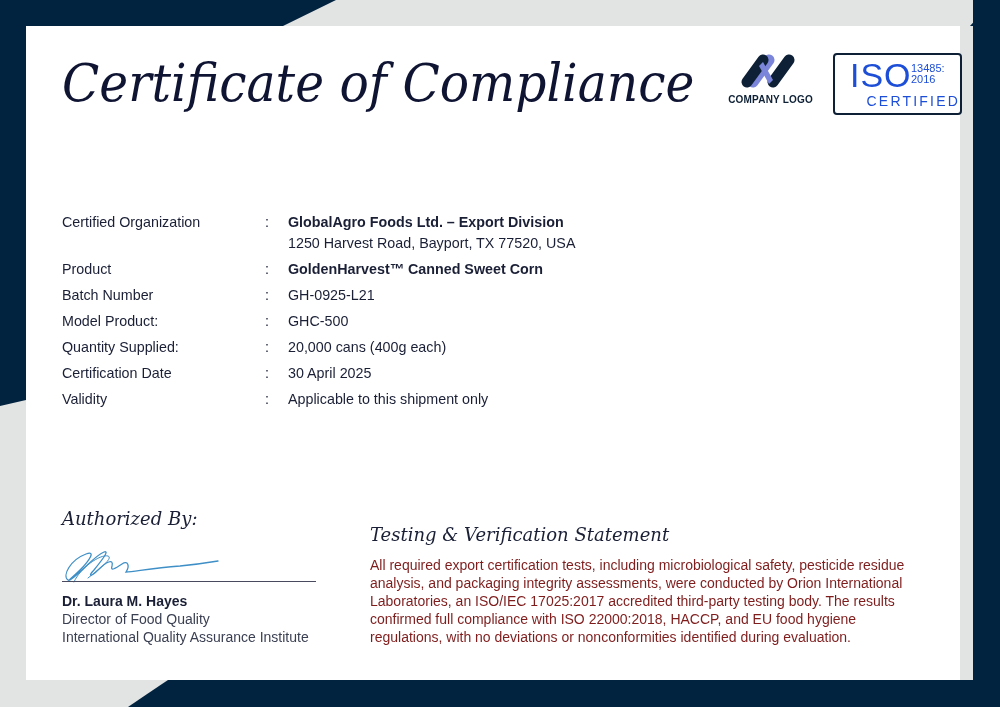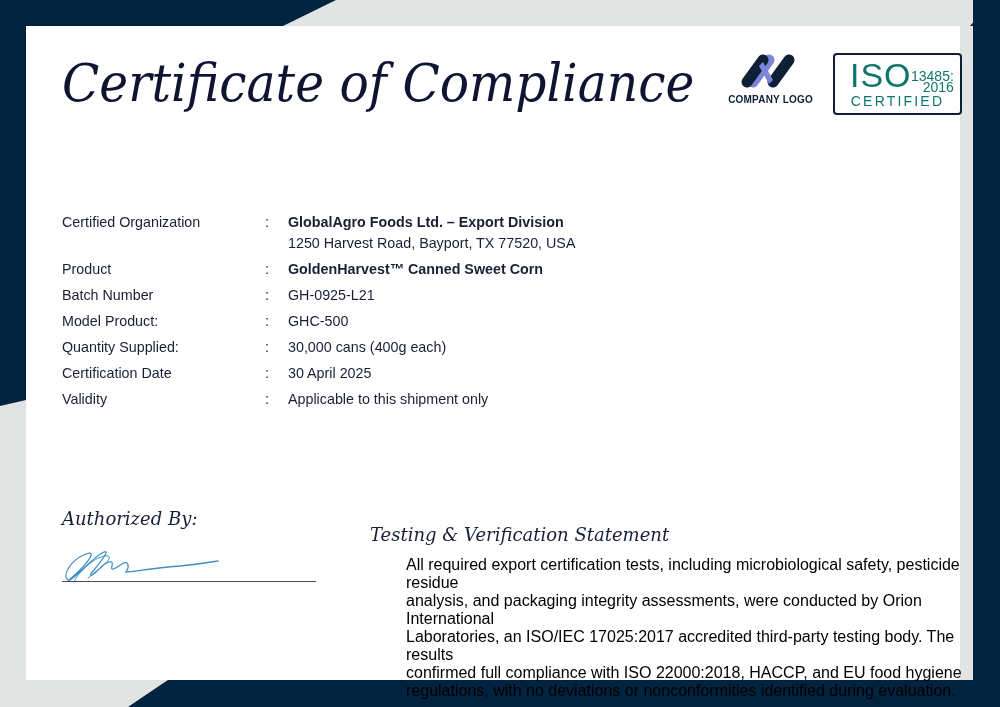--- a/index.html
+++ b/index.html
@@ -14,25 +14,25 @@
     position: absolute; left: 36px; top: 26px;
     font-family: "DejaVu Serif", "Liberation Serif", serif; font-style: italic;
     font-size: 53px; font-weight: normal; color: #0f1433; letter-spacing: 0px;
     transform: scaleX(0.92); transform-origin: left center; white-space: nowrap;
   }
   .logo { position: absolute; left: 697px; top: 28px; width: 90px; text-align: right; }
   .logo svg { display: block; margin: 0 auto; }
   .logo-text { font-size: 10px; font-weight: bold; color: #0d2035; letter-spacing: 0.2px; margin-top: 6px; white-space: nowrap; }
   .iso {
     position: absolute; left: 807px; top: 27px; width: 129px; height: 62px;
-    border: 2px solid #0d2035; border-radius: 4px; color: #0f766e;
+    border: 2px solid #0d2035; border-radius: 4px; color: #1d4ed8;
   }
   .iso-big { position: absolute; left: 15px; top: 2px; font-size: 34px; line-height: 36px; font-weight: normal; letter-spacing: 1px; }
-  .iso-num { position: absolute; left: 76px; top: 16px; font-size: 14px; line-height: 11px; text-align: right; }
-  .iso-cert { position: absolute; left: 0; width: 125px; text-align: center; top: 38px; font-size: 14px; letter-spacing: 2.2px; }
+  .iso-num { position: absolute; left: 76px; top: 8px; font-size: 11px; line-height: 11px; }
+  .iso-cert { position: absolute; left: 0; width: 125px; text-align: right; top: 38px; font-size: 14px; letter-spacing: 2.2px; }
 
   .details { position: absolute; left: 36px; top: 186px; }
   .row { position: relative; height: 26px; font-size: 14.3px; line-height: 20px; }
   .row.tall { height: 47px; }
   .row .label { position: absolute; left: 0; top: 0; width: 200px; color: #1a1f36; }
   .row .colon { position: absolute; left: 203px; top: 0; }
   .row .val { position: absolute; left: 226px; top: 0; white-space: nowrap; }
   .row .val.bold { font-weight: bold; }
   .row .val2 { position: absolute; left: 226px; top: 21px; white-space: nowrap; }
 
@@ -44,21 +44,21 @@
   .sig-line { position: absolute; left: 36px; top: 555px; width: 254px; height: 1px; background: #4a4a5e; }
   .signer { position: absolute; left: 36px; top: 566px; font-size: 14px; line-height: 18px; color: #3a3f52; }
   .signer .name { font-weight: bold; color: #1a1f36; }
 
   .test-h {
     position: absolute; left: 344px; top: 477px;
     font-family: "DejaVu Serif", "Liberation Serif", serif; font-style: italic; font-size: 18px; color: #1a1f36; margin-top: 21px;
   }
   .test-body {
     position: absolute; left: 344px; top: 530px; width: 580px;
-    font-size: 16px; line-height: 18px; color: #000000; margin-left: 36px;
+    font-size: 14px; line-height: 18px; color: #7f1d1d;
   }
 </style>
 </head>
 <body>
 
 <svg class="bg" viewBox="0 0 1000 707" width="1000" height="707">
   <rect x="0" y="0" width="1000" height="707" fill="#e2e3e3"></rect>
 
   <polygon points="0,0 336,0 283,26 26,26 26,400 0,406" fill="#02233f"></polygon>
 
@@ -109,21 +109,21 @@
       <span class="val">GH-0925-L21</span>
     </div>
     <div class="row">
       <span class="label">Model Product:</span>
       <span class="colon">:</span>
       <span class="val">GHC-500</span>
     </div>
     <div class="row">
       <span class="label">Quantity Supplied:</span>
       <span class="colon">:</span>
-      <span class="val">30,000 cans (400g each)</span>
+      <span class="val">20,000 cans (400g each)</span>
     </div>
     <div class="row">
       <span class="label">Certification Date</span>
       <span class="colon">:</span>
       <span class="val">30 April 2025</span>
     </div>
     <div class="row">
       <span class="label">Validity</span>
       <span class="colon">:</span>
       <span class="val">Applicable to this shipment only</span>
@@ -131,20 +131,25 @@
   </div>
 
   <div class="auth-h">Authorized By:</div>
 
   <svg class="sig" width="170" height="40" viewBox="0 0 170 40">
     <path d="M8,34 C2,30 10,14 26,8 C36,4 30,14 20,24 C12,32 6,36 10,34 C22,26 34,10 44,6 C50,4 42,14 34,24 C28,30 30,32 38,24 C46,16 54,12 52,20 C50,26 56,22 62,18 C68,14 70,20 66,26 C74,26 90,22 120,20 C140,18 152,16 158,15" fill="none" stroke="#3f8fc7" stroke-width="1.3" stroke-linecap="round"></path>
     <path d="M14,36 C20,22 40,8 48,10 C54,12 38,24 28,32" fill="none" stroke="#3f8fc7" stroke-width="1" stroke-linecap="round"></path>
   </svg>
   <div class="sig-line"></div>
 
+  <div class="signer">
+    <div class="name">Dr. Laura M. Hayes</div>
+    <div>Director of Food Quality</div>
+    <div>International Quality Assurance Institute</div>
+  </div>
 
   <div class="test-h">Testing &amp; Verification Statement</div>
   <div class="test-body">
     <div>All required export certification tests, including microbiological safety, pesticide residue</div>
     <div>analysis, and packaging integrity assessments, were conducted by Orion International</div>
     <div>Laboratories, an ISO/IEC 17025:2017 accredited third-party testing body. The results</div>
     <div>confirmed full compliance with ISO 22000:2018, HACCP, and EU food hygiene</div>
     <div>regulations, with no deviations or nonconformities identified during evaluation.</div>
   </div>
 

